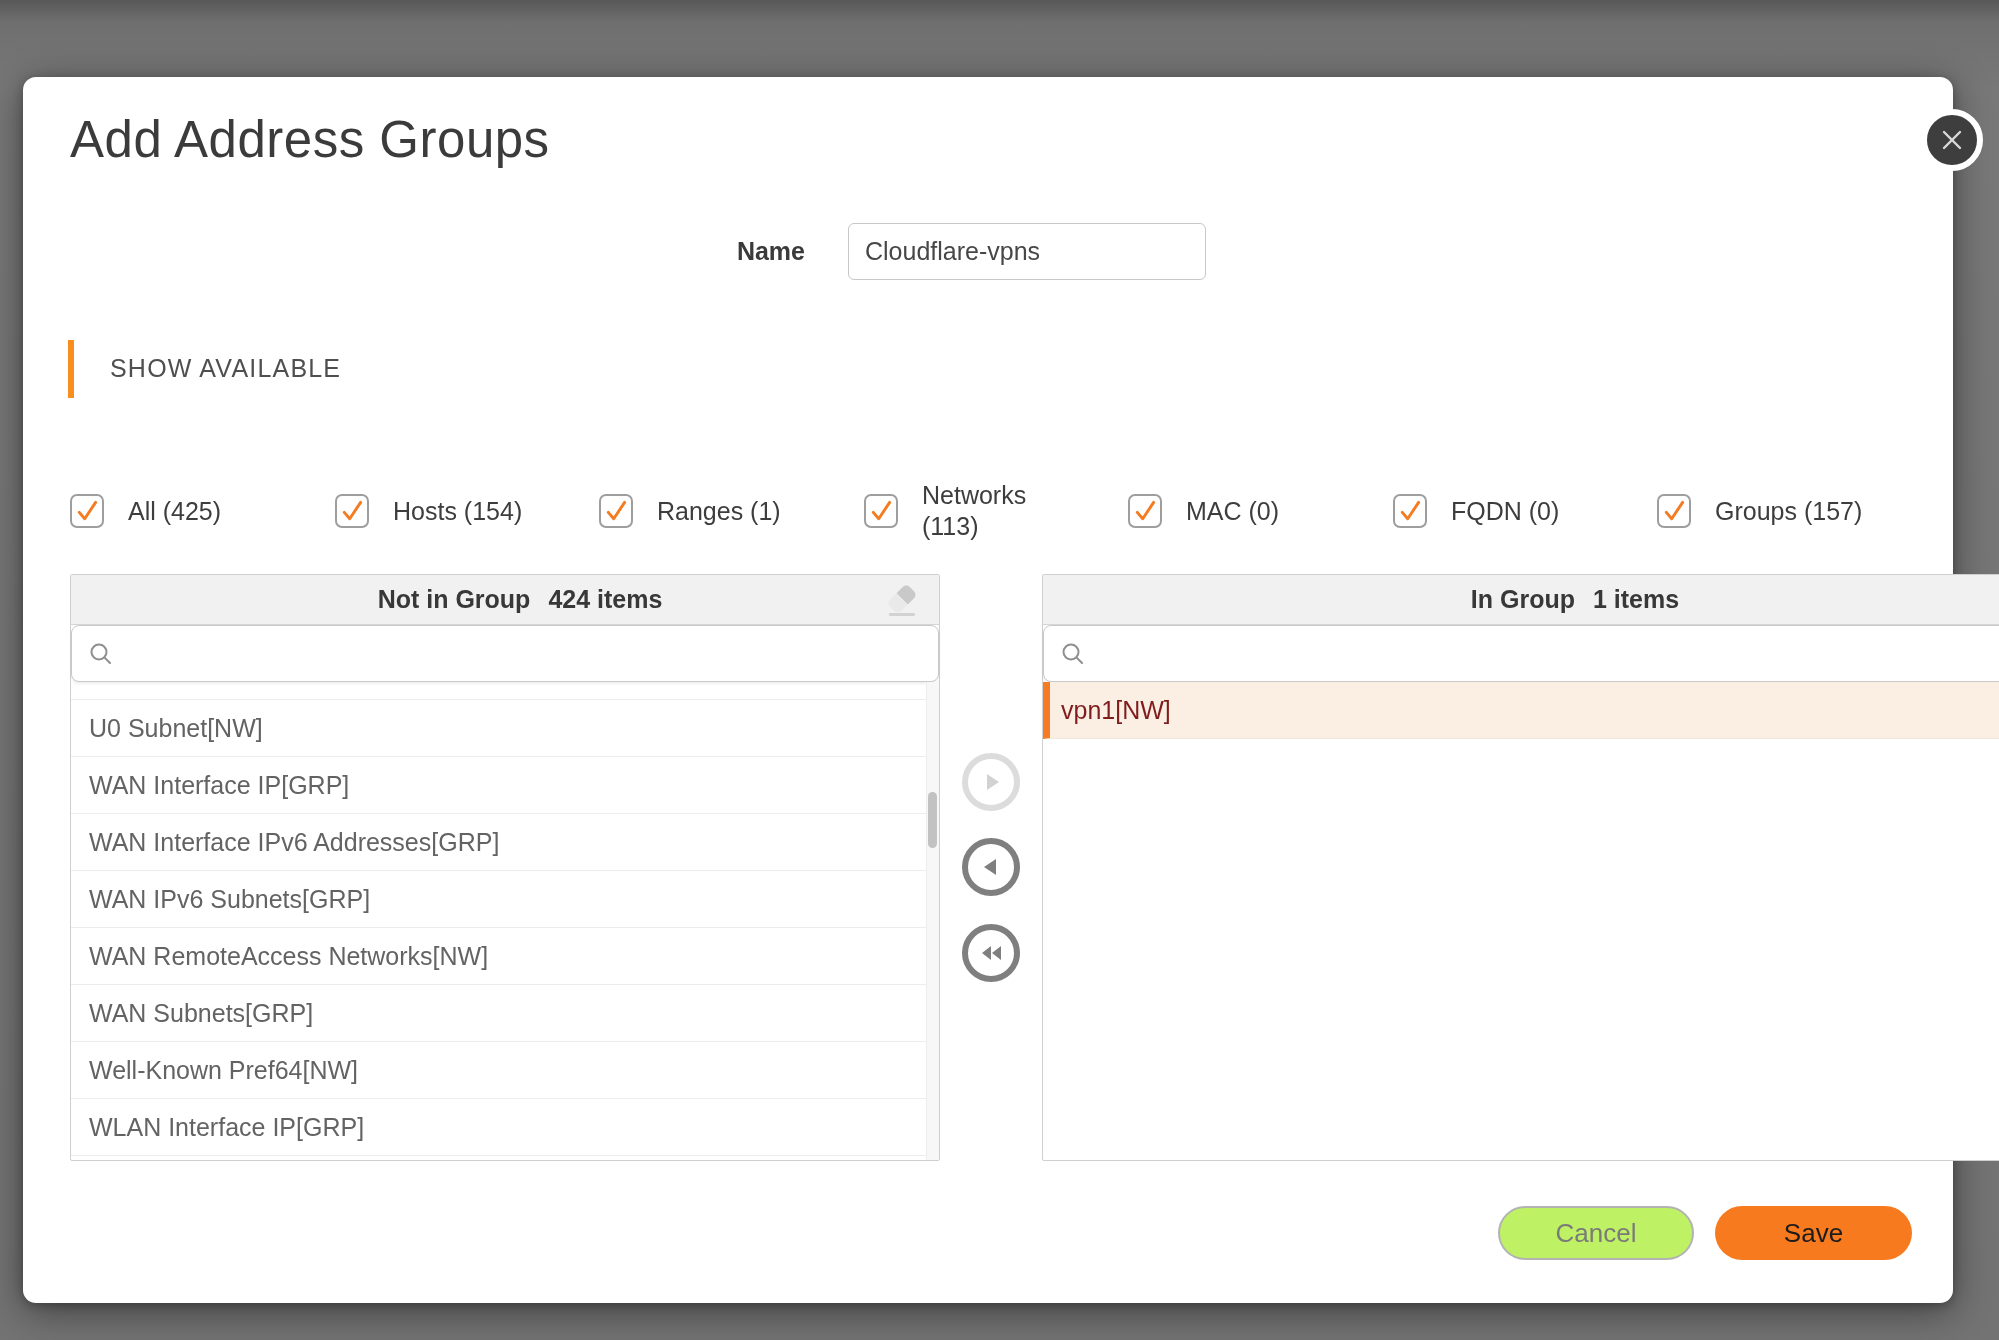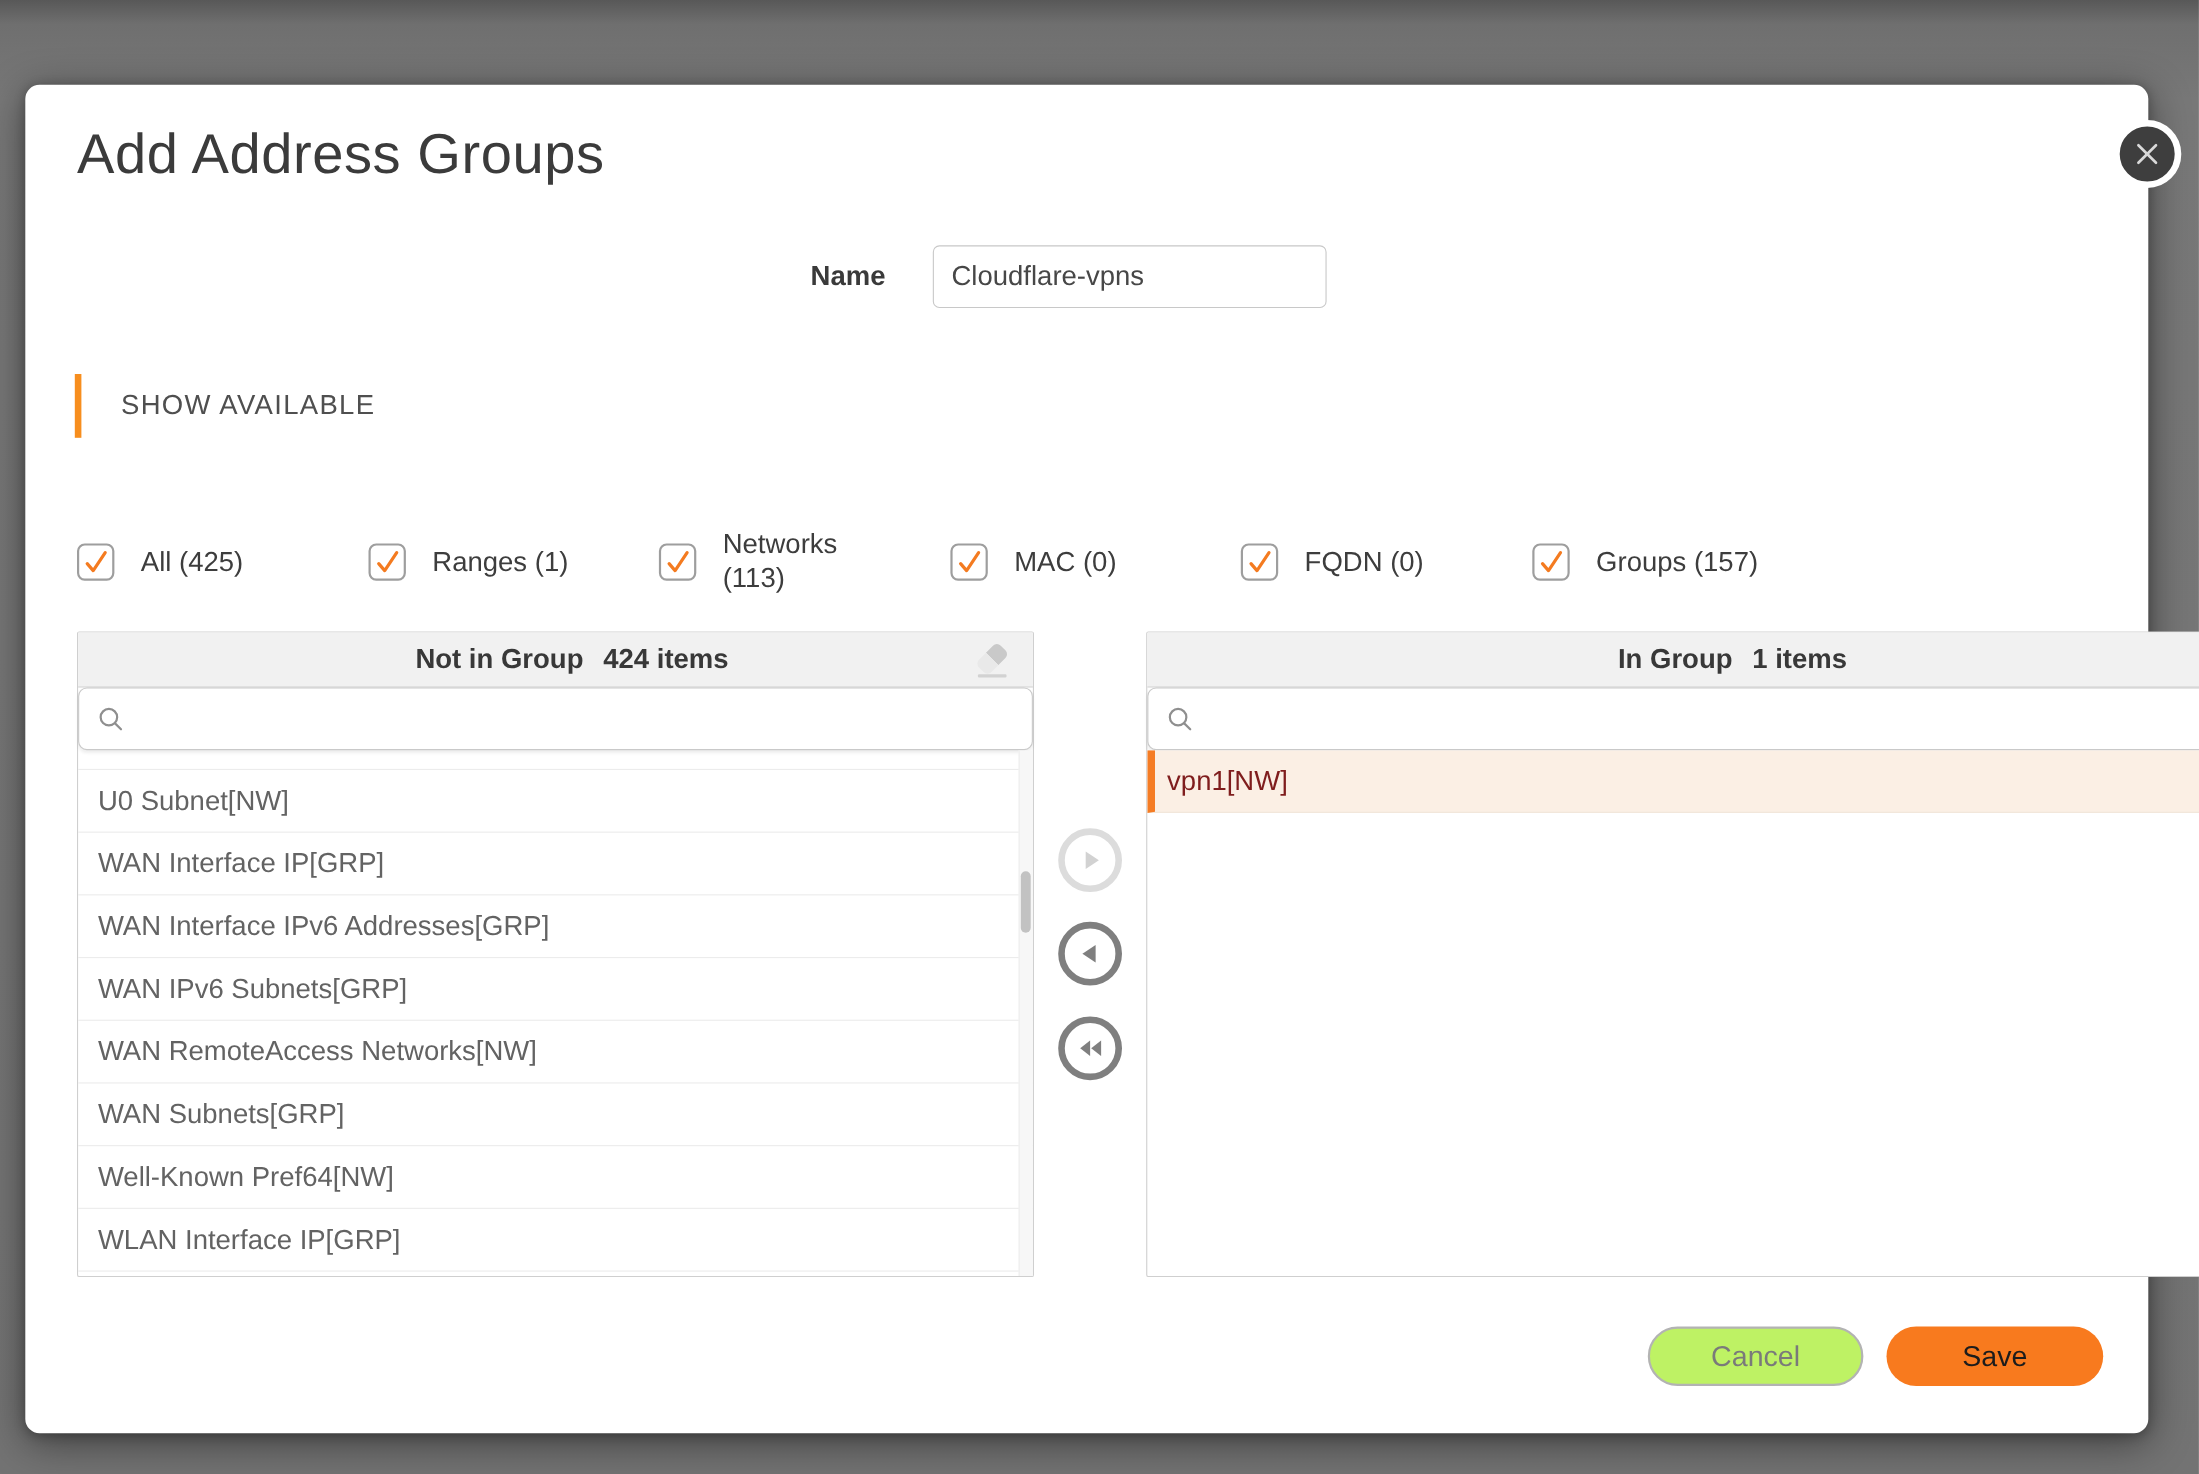--- a/index.html
+++ b/index.html
@@ -171,20 +171,28 @@
     <div class="section-heading">SHOW AVAILABLE</div>
 
     <div class="filters" id="filters">
         <label class="filter">
           <span class="cb">
             <svg viewBox="0 0 33 33">
               <polyline points="8,18 14,25 26,7"></polyline>
             </svg>
           </span>
           <span class="flabel">All (425)</span>
+        </label>
+        <label class="filter">
+          <span class="cb">
+            <svg viewBox="0 0 33 33">
+              <polyline points="8,18 14,25 26,7"></polyline>
+            </svg>
+          </span>
+          <span class="flabel">Hosts (154)</span>
         </label>
         <label class="filter">
           <span class="cb">
             <svg viewBox="0 0 33 33">
               <polyline points="8,18 14,25 26,7"></polyline>
             </svg>
           </span>
           <span class="flabel">Ranges (1)</span>
         </label>
         <label class="filter">

